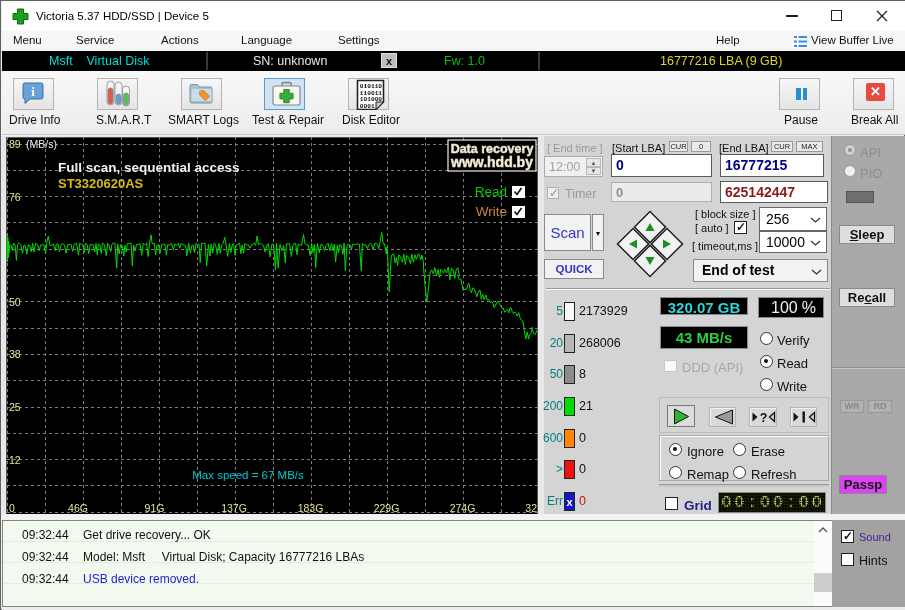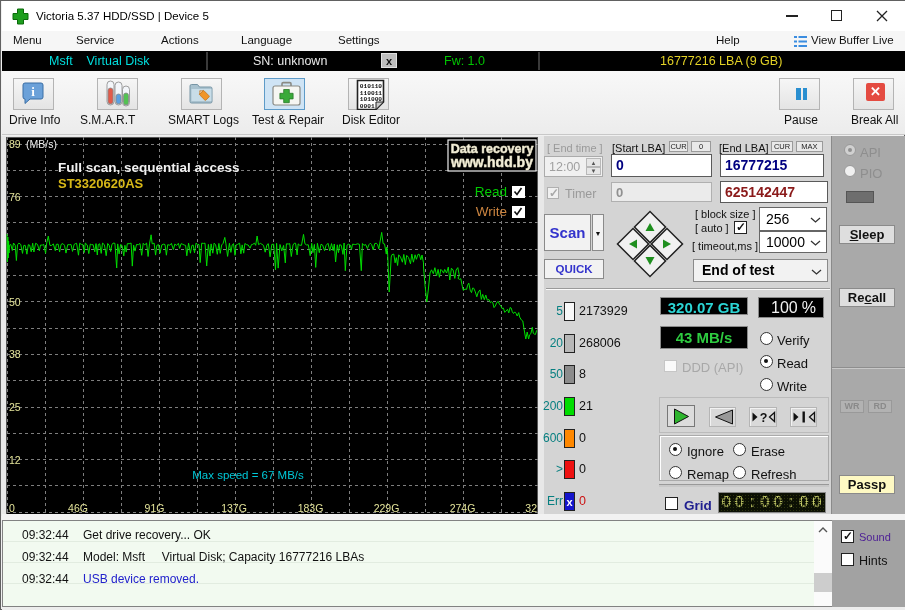--- a/index.html
+++ b/index.html
@@ -105,21 +105,21 @@
   <svg class="abs" style="left:103px;top:9px" width="26" height="28" viewBox="0 0 26 28">
     <g stroke="#888" stroke-width="0.8">
       <rect x="2" y="1" width="7" height="24" rx="3.5" fill="#f3f6fa"></rect>
       <rect x="3" y="8" width="5" height="16" rx="2.5" fill="#e25a4a"></rect>
       <rect x="10" y="2" width="7" height="23" rx="3.5" fill="#f3f6fa"></rect>
       <rect x="11" y="14" width="5" height="10" rx="2.5" fill="#5aa0e2"></rect>
       <rect x="17.5" y="6" width="7" height="20" rx="3.5" fill="#f3f6fa"></rect>
       <rect x="18.5" y="13" width="5" height="12" rx="2.5" fill="#53c253"></rect>
     </g>
   </svg>
-  <div class="tlab" style="left:78px">S.M.A.R.T</div>
+  <div class="tlab" style="left:94px">S.M.A.R.T</div>
 
   <div class="tbtn" style="left:179px;top:7px"></div>
   <svg class="abs" style="left:187px;top:12px" width="25" height="21" viewBox="0 0 25 21">
     <path d="M1 3 a1.5 1.5 0 0 1 1.5-1.5 h6 l2 2.5 h11 a1.5 1.5 0 0 1 1.5 1.5 v13 a1.5 1.5 0 0 1 -1.5 1.5 h-19 a1.5 1.5 0 0 1 -1.5 -1.5 z" fill="#a9c2cf" stroke="#7795a5"></path>
     <path d="M2.5 6 h20 v12 h-20 z" fill="#c8dde8"></path>
     <g transform="rotate(45 15 12)">
           <rect x="11" y="9" width="9" height="6" rx="1" fill="#f0962a" stroke="#c07018" stroke-width="0.7"></rect>
           <path d="M9 12 l2.5 -2.2 v4.4 z" fill="#f8d0a0" stroke="#c07018" stroke-width="0.7"></path>
         </g>
   </svg>
@@ -238,21 +238,21 @@
 <div class="minibtn abs" style="left:795px;top:140px;width:27px;height:11px">MAX</div>
 <div class="inp abs" style="left:610px;top:153px;width:101px;height:23px">0</div>
 <div class="inp abs" style="left:719px;top:153px;width:104px;height:23px">16777215</div>
 <div class="abs" style="left:546px;top:186px;width:12px;height:12px;background:#f0f0f0;border:1px solid #b0b0b0">
   <span class="check" style="color:#a8a8a8">✓</span>
 </div>
 <div class="labg abs" style="left:564px;top:186px;font-size:12.5px">Timer</div>
 <div class="inp abs" style="left:610px;top:181px;width:101px;height:20px;background:#ebebeb;border-color:#b0b0b0;color:#909090;font-size:13px">0</div>
 <div class="inp abs" style="left:719px;top:180px;width:108px;height:22px;color:#8b1a1a">625142447</div>
 
-<div class="btn abs" style="left:543px;top:213px;width:47px;height:37px;font-weight:bold;font-size:15px;color:#3333cc;line-height:35px">Scan</div>
+<div class="btn abs" style="left:543px;top:213px;width:47px;height:37px;font-weight:normal;font-size:15px;color:#3333cc;line-height:35px">Scan</div>
 <div class="btn abs" style="left:591px;top:213px;width:12px;height:37px;font-size:7px;color:#111;line-height:37px">▼</div>
 <div class="btn abs" style="left:543px;top:258px;width:60px;height:20px;font-weight:bold;font-size:11.5px;color:#3333cc;line-height:18px">QUICK</div>
 
 <svg class="abs" style="left:615px;top:209px" width="68" height="68" viewBox="0 0 68 68">
   <g transform="rotate(45 34 34)">
     <g stroke="#222" stroke-width="1.5">
       <rect x="11" y="11" width="22" height="22" fill="#f1f1f1"></rect>
       <rect x="35" y="11" width="22" height="22" fill="#f1f1f1"></rect>
       <rect x="11" y="35" width="22" height="22" fill="#f1f1f1"></rect>
       <rect x="35" y="35" width="22" height="22" fill="#f1f1f1"></rect>
@@ -368,21 +368,21 @@
     </div>
 <div class="labg abs" style="left:859px;top:144px;font-size:13px;color:#8e8e8e">API</div>
 <div class="radio abs" style="left:843px;top:164px;width:12px;height:12px;background:#f0f0f0;border-color:#999"></div>
 <div class="labg abs" style="left:859px;top:165px;font-size:13px;color:#8e8e8e">PIO</div>
 <div class="abs" style="left:845px;top:190px;width:28px;height:12px;background:#6e6e6e;border:1px solid #555"></div>
 <div class="btn abs" style="left:838px;top:224px;width:56px;height:19px;font-size:13px;color:#111;line-height:17px;background:#dedede"><span class="u">S</span>leep</div>
 <div class="btn abs" style="left:838px;top:287px;width:56px;height:19px;font-size:13px;color:#111;line-height:17px;background:#dedede">Re<span class="u">c</span>all</div>
 <div class="abs" style="left:831px;top:366px;width:73px;height:2px;border-top:1px solid #8e8e8e;border-bottom:1px solid #c8c8c8"></div>
 <div class="btn abs" style="left:839px;top:399px;width:24px;height:13px;font-size:9px;color:#8a8a8a;font-weight:bold;background:#b2b2b2;border-color:#999;line-height:11px">WR</div>
 <div class="btn abs" style="left:867px;top:399px;width:24px;height:13px;font-size:9px;color:#8a8a8a;font-weight:bold;background:#b2b2b2;border-color:#999;line-height:11px">RD</div>
-<div class="btn abs" style="left:838px;top:474px;width:56px;height:19px;font-size:13px;color:#111;line-height:17px;background:#fef9c3">Passp</div>
+<div class="btn abs" style="left:838px;top:474px;width:48px;height:19px;font-size:13px;color:#111;line-height:17px;background:#d946ef">Passp</div>
 
 <div class="abs" style="left:1px;top:513px;width:903px;height:6px;background:#f2f2f2"></div>
 
 <div class="abs" id="logwrap">
   <div class="abs" style="left:0;top:20px;width:812px;height:1px;background:#e2ece0"></div>
   <div class="abs" style="left:0;top:41px;width:812px;height:1px;background:#e2ece0"></div>
   <div class="abs" style="left:0;top:62px;width:812px;height:1px;background:#e2ece0"></div>
   <span class="abs" style="left:19px;top:7px;color:#111">09:32:44</span>
       <span class="abs" style="left:80px;top:7px;color:#111">Get drive recovery... OK</span>
   <span class="abs" style="left:19px;top:29px;color:#111">09:32:44</span>

